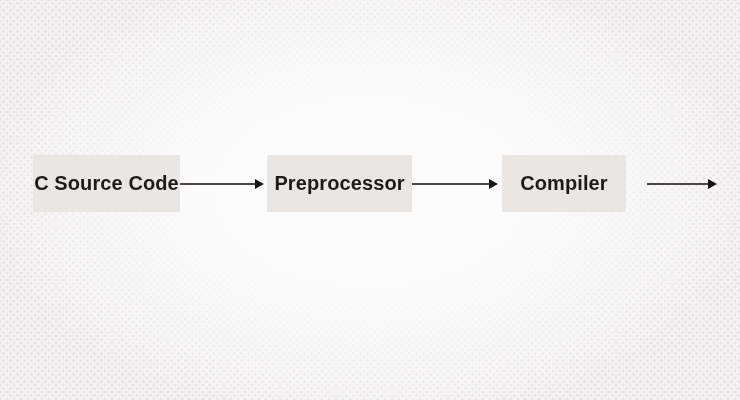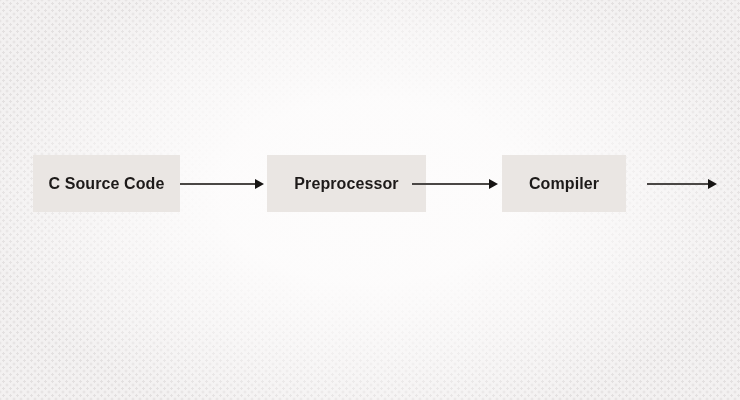--- a/index.html
+++ b/index.html
@@ -32,27 +32,27 @@
     background-position: 0 0, 0 0, 3.5px 3.5px;
   }
   .node {
     position: absolute;
     top: 155px;
     height: 57px;
     background: var(--box-fill);
     display: flex;
     align-items: center;
     justify-content: center;
-    font-size: 16px;
+    font-size: 20px;
     font-weight: 600;
     letter-spacing: 0.1px;
     color: var(--text);
   }
   .node-source   { left: 33px;  width: 147px; }
-  .node-preproc  { left: 267px; width: 159px; }
+  .node-preproc  { left: 267px; width: 145px; }
   .node-compiler { left: 502px; width: 124px; }
   .arrow {
     position: absolute;
     top: 183px;
     height: 2px;
     background: var(--arrow-line);
   }
   .arrow::after {
     content: "";
     position: absolute;

